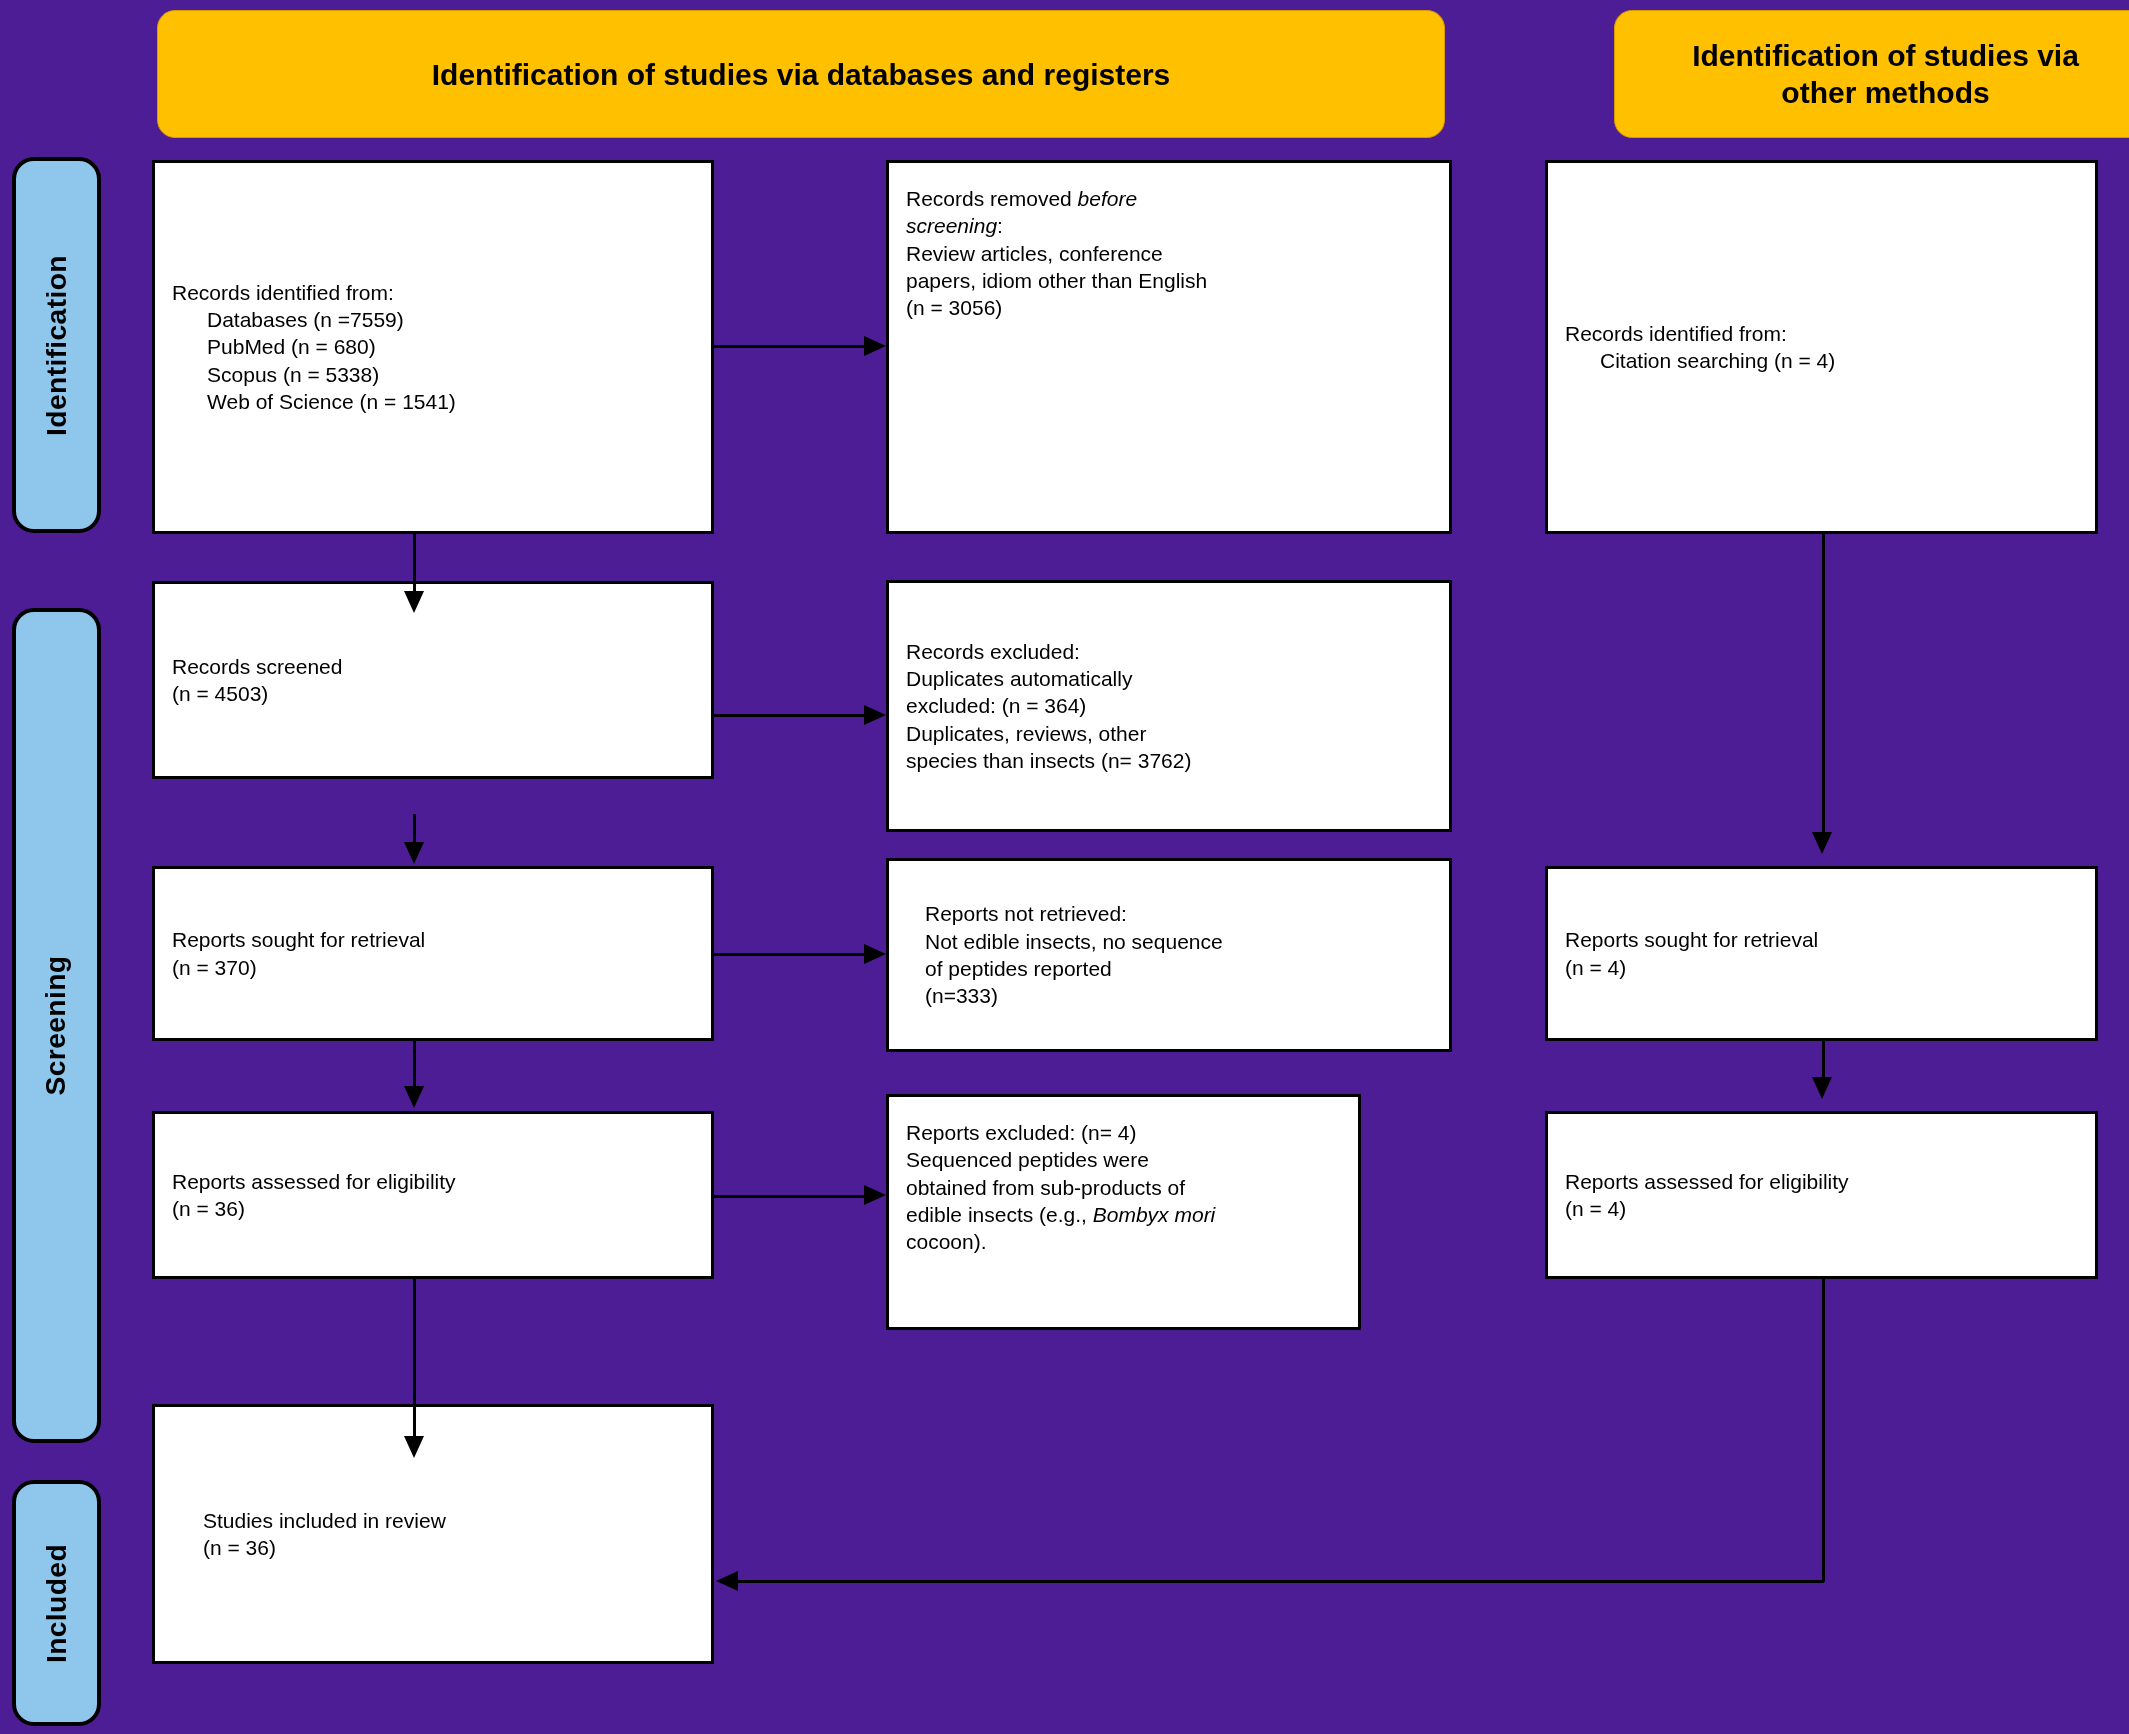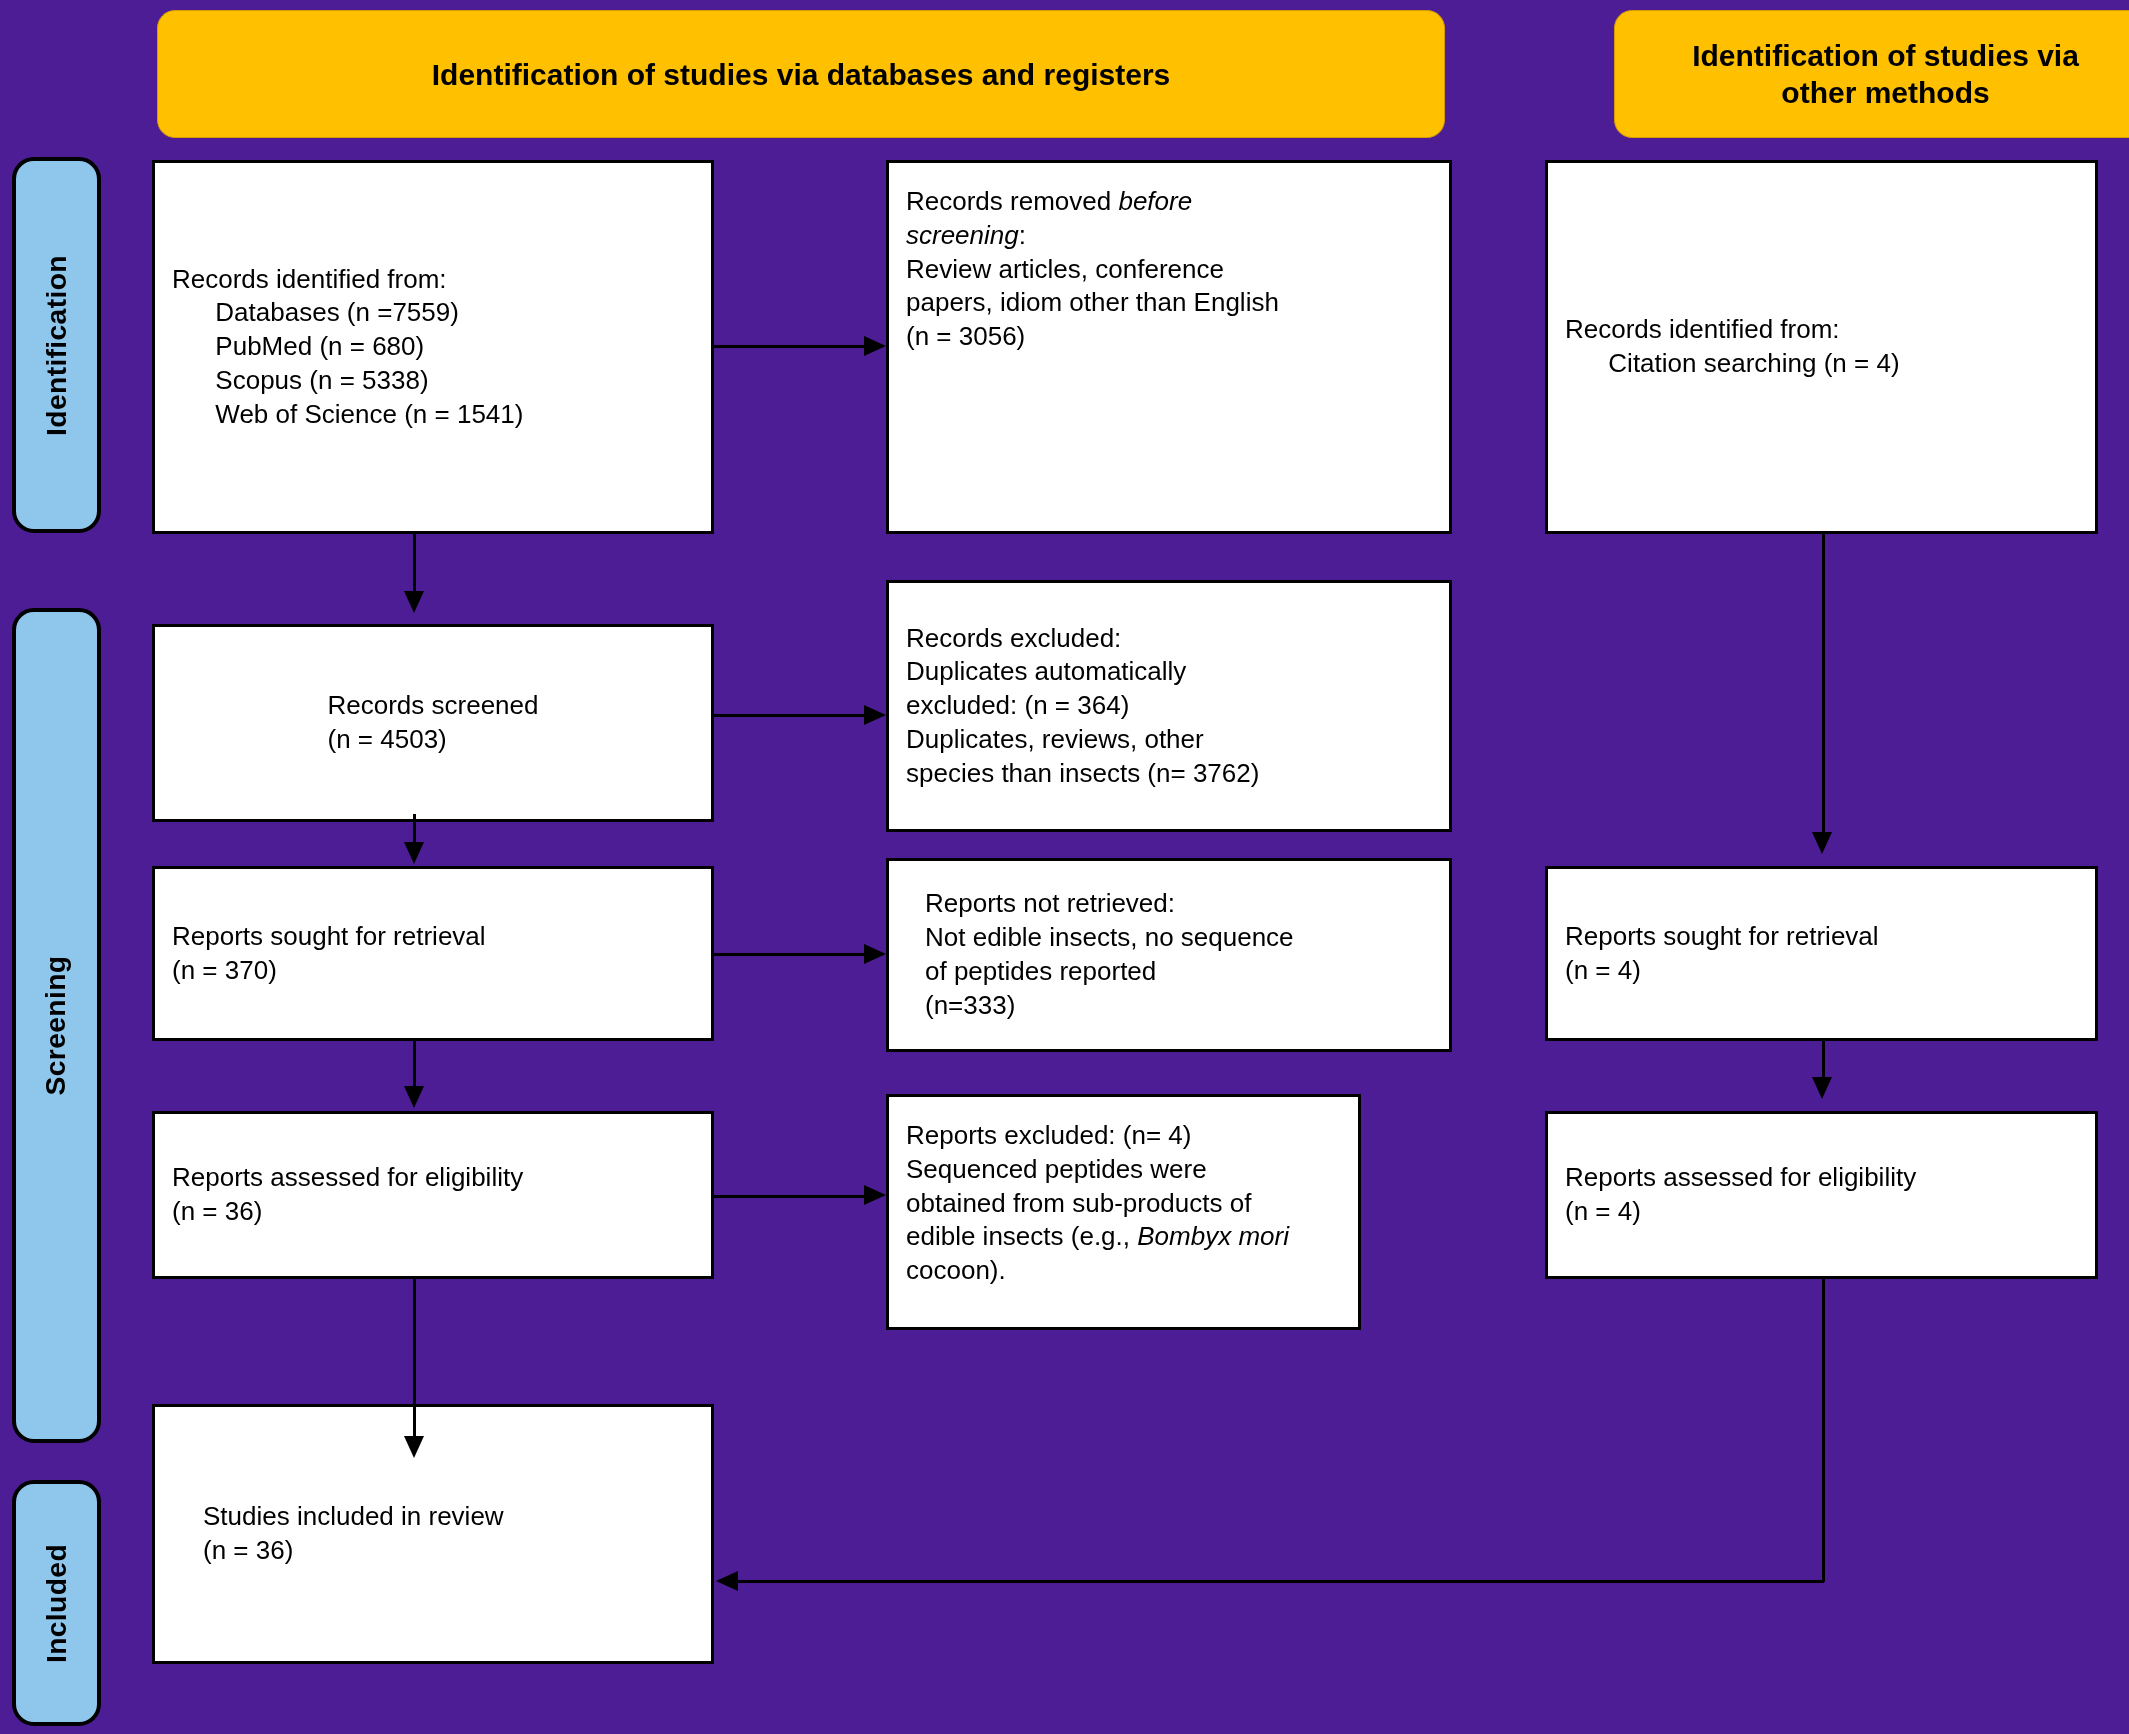--- a/index.html
+++ b/index.html
@@ -61,21 +61,21 @@
   .pbox {
     position: absolute;
     background: #ffffff;
     border: 3.9px solid #000000;
     box-sizing: border-box;
     display: flex;
     align-items: center;
     padding: 0 17px;
   }
   .pbox .txt {
-    font-size: 26px;
+    font-size: 21px;
     line-height: 1.30;
     color: #000000;
     white-space: pre-wrap;
   }
   .pbox.top-align { align-items: flex-start; }
   .pbox.top-align .txt { padding-top: 22px; }
   em.it { font-style: italic; }
 
   
   .vline {
@@ -148,21 +148,21 @@
     <div class="txt"><span>Records removed </span><em class="it">before</em><br><em class="it">screening</em><span>:</span><br><span>Review articles, conference
 papers, idiom other than English
 (n = 3056)</span></div>
   </div>
 
   <div class="pbox" style="left:1545px; top:160px; width:553px; height:374px;">
     <div class="txt">Records identified from:
       Citation searching (n = 4)</div>
   </div>
 
-  <div class="pbox" style="left:152px; top:624px; width:562px; height:198px;justify-content:center;">
+  <div class="pbox" style="left:152px; top:581px; width:562px; height:198px;">
     <div class="txt">Records screened
 (n = 4503)</div>
   </div>
 
   <div class="pbox" style="left:886px; top:580px; width:566px; height:252px;">
     <div class="txt">Records excluded:
 Duplicates automatically
 excluded: (n = 364)
 Duplicates, reviews, other
 species than insects (n= 3762)</div>

